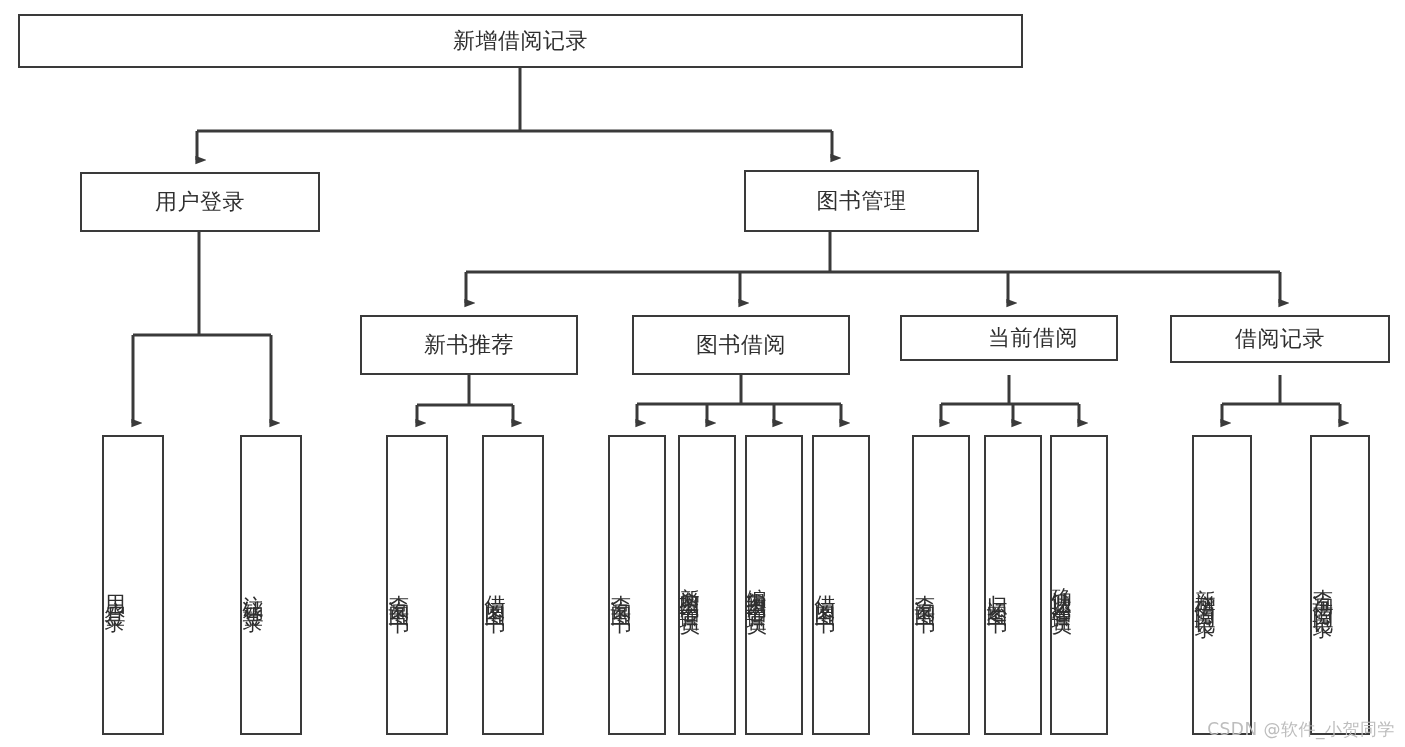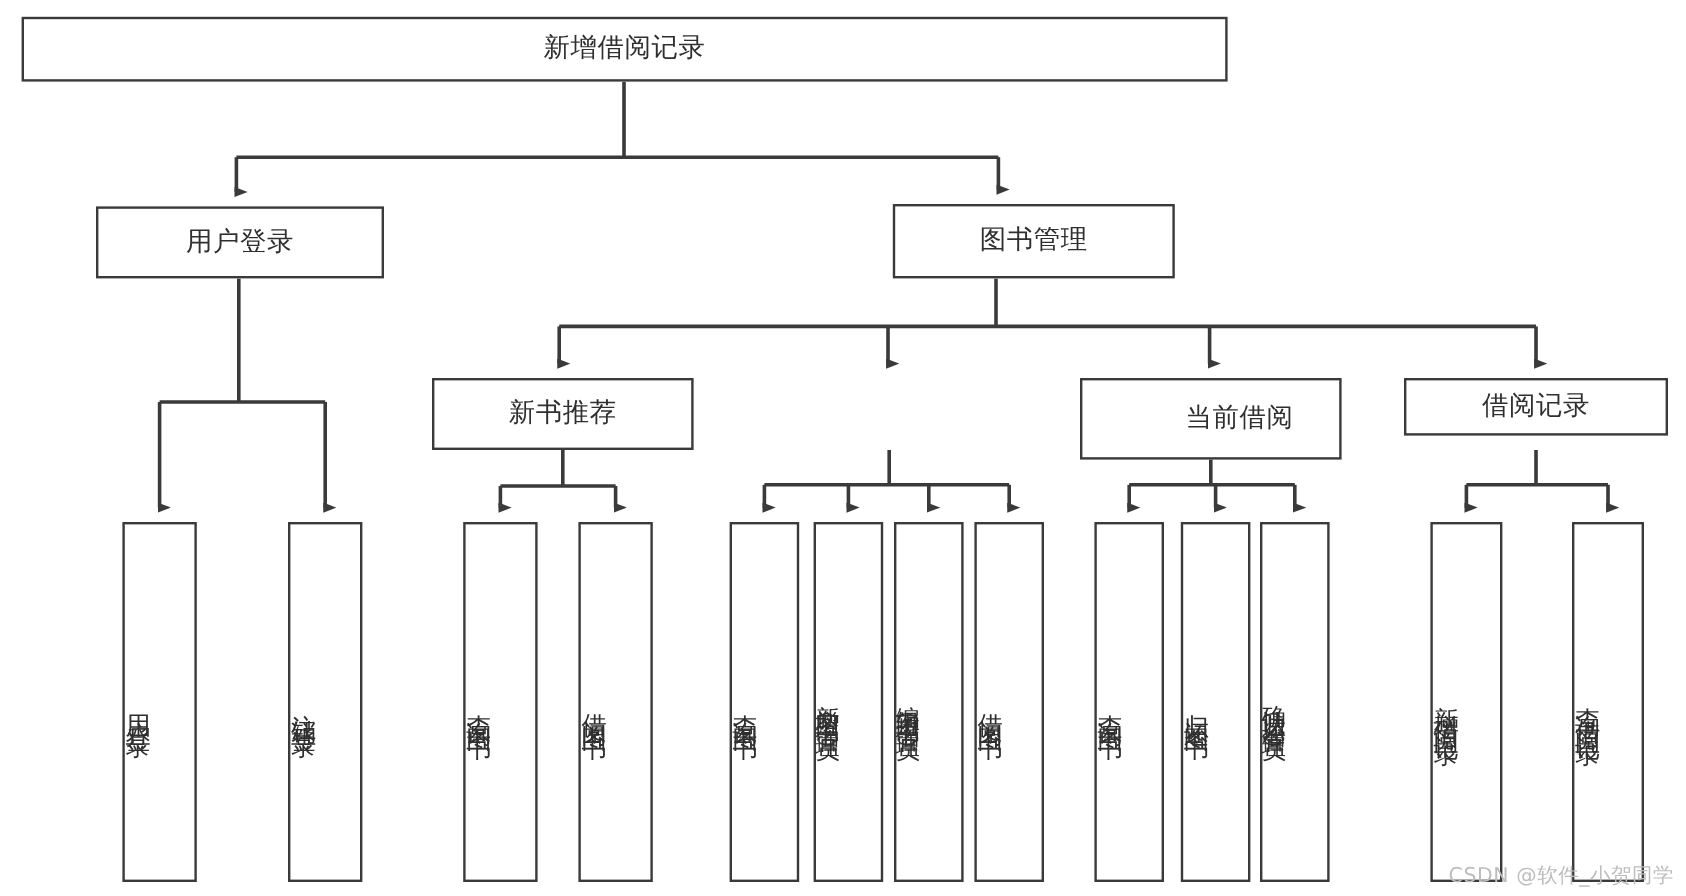--- a/index.html
+++ b/index.html
@@ -136,21 +136,24 @@
   <div class="node horiz" style="left:80px; top:172px; width:240px; height:60px;">
     <span class="node-label">用户登录</span>
   </div>
   <div class="node horiz" style="left:712px; top:170px; width:235px; height:62px;margin-left:32px;">
     <span class="node-label">图书管理</span>
   </div>
 
   <div class="node horiz" style="left:360px; top:315px; width:218px; height:60px;">
     <span class="node-label">新书推荐</span>
   </div>
-  <div class="node horiz" style="left:900px; top:315px; width:218px; height:68px;padding-left:48px;">
+  <div class="node horiz" style="left:632px; top:315px; width:218px; height:60px;">
+    <span class="node-label">图书借阅</span>
+  </div>
+  <div class="node horiz" style="left:900px; top:315px; width:218px; height:46px;padding-left:48px;">
     <span class="node-label">当前借阅</span>
   </div>
   <div class="node horiz" style="left:1170px; top:315px; width:220px; height:48px;">
     <span class="node-label">借阅记录</span>
   </div>
 
   <div class="node vert" style="left:102px; top:435px; width:62px; height:300px;">
     <span class="node-label">用户登录</span>
   </div>
   <div class="node vert" style="left:240px; top:435px; width:62px; height:300px;">

